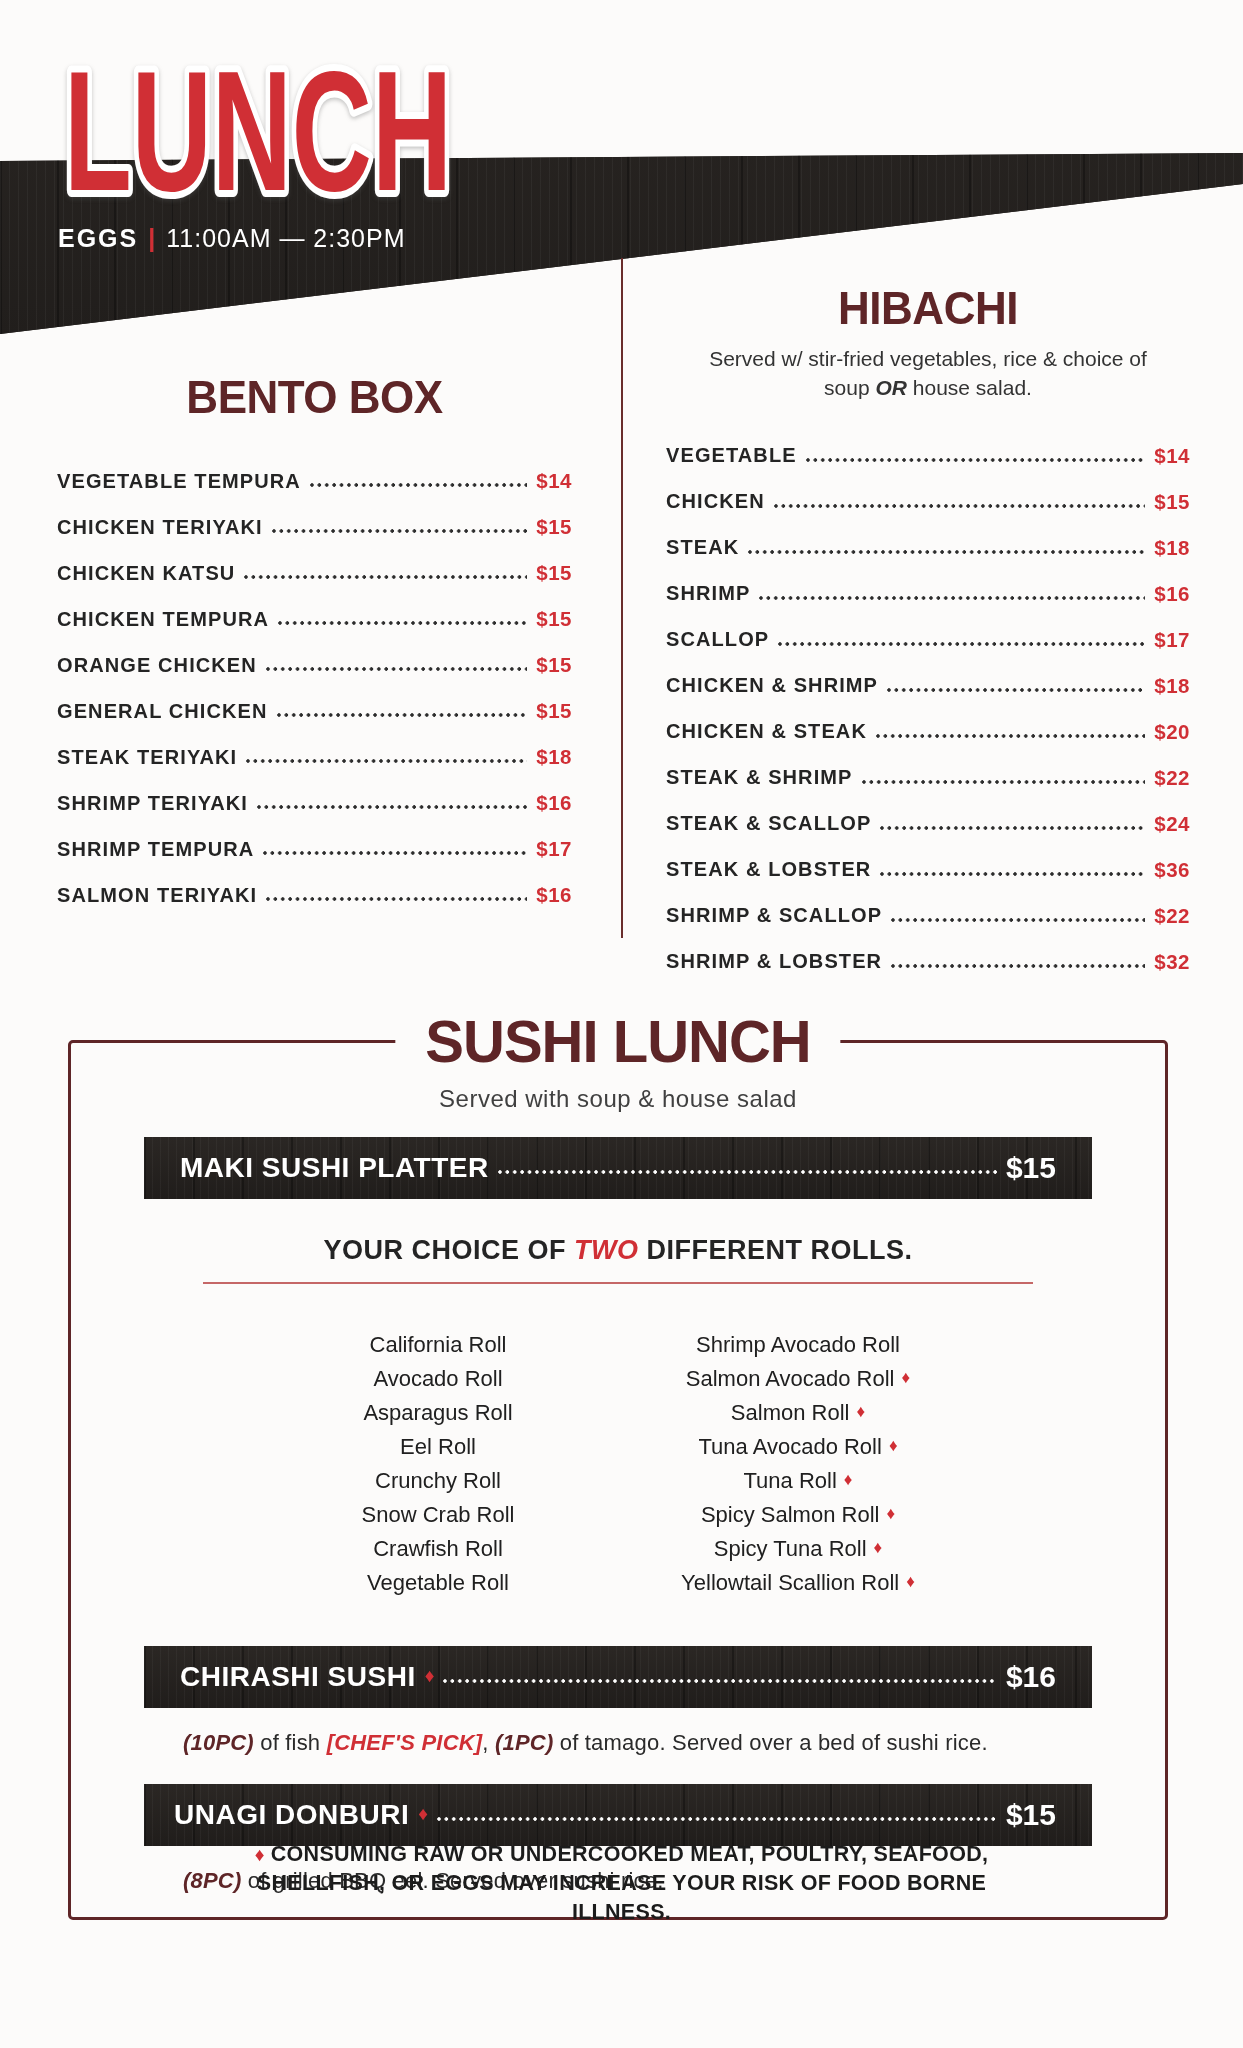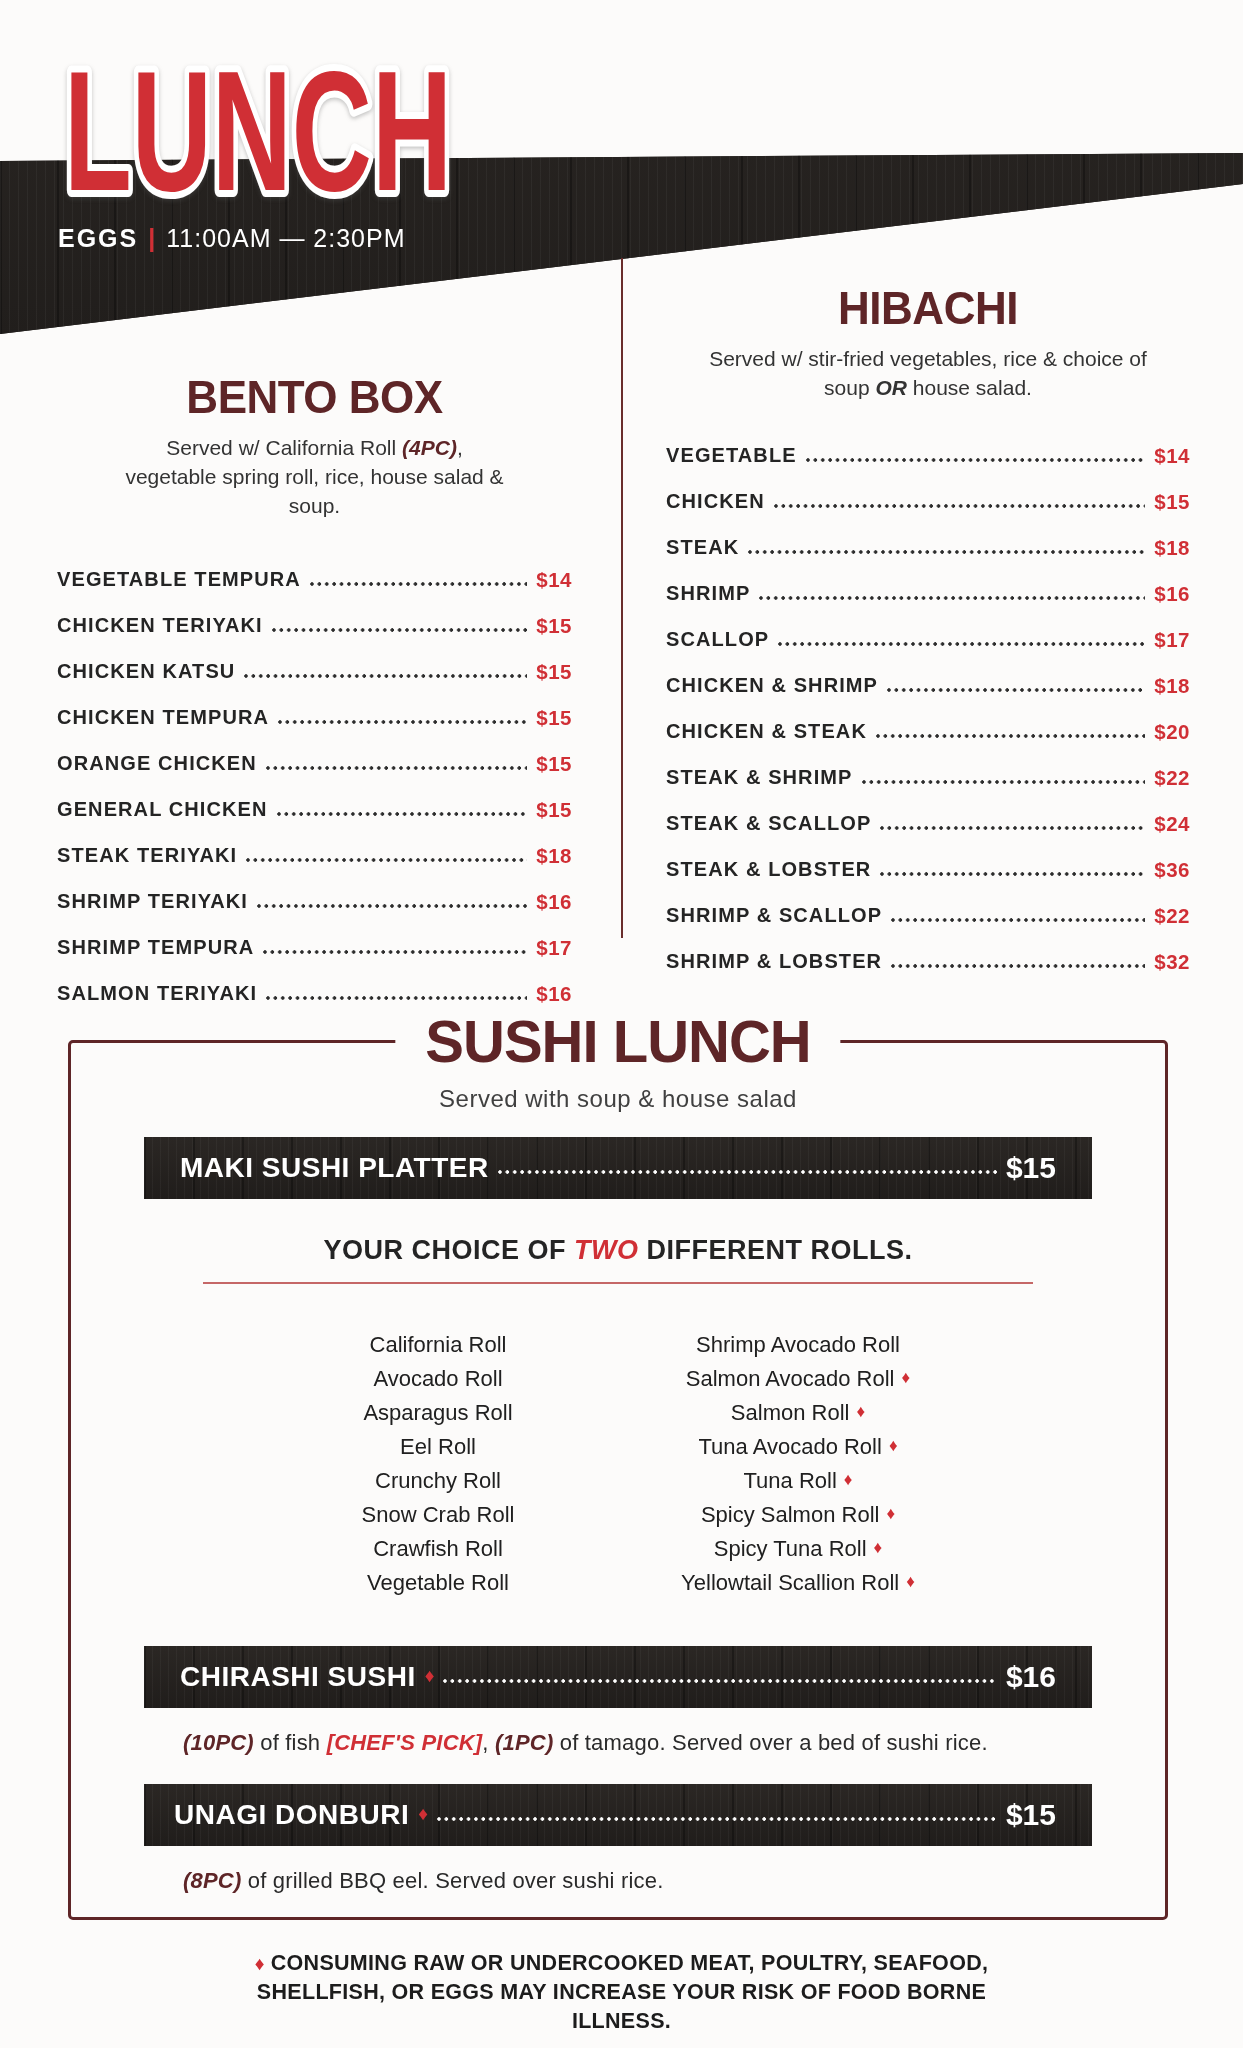--- a/index.html
+++ b/index.html
@@ -87,44 +87,41 @@
   .rolls .rcol{width:50%;}
   .roll-item{height:34px;display:flex;align-items:center;justify-content:center;font-size:22px;color:#202020;}
   .roll-item .diamond{font-size:17px;margin-left:7px;}
   .bar-desc{margin:22px 0 0 112px;font-size:22px;color:#2a2a2a;letter-spacing:.2px;}
   .bar-desc .pc{color:var(--maroon);font-weight:bold;font-style:italic;}
   .bar-desc .chef{color:var(--red);font-weight:bold;font-style:italic;}
   .mb-chirashi{margin-top:46px;}
   .mb-unagi{margin-top:28px;padding-left:30px;}
   
   .footer{
-    position:absolute;left:50%;top:1949px;transform:translateX(-50%);
+    position:absolute;left:50%;top:1840px;transform:translateX(-50%);
     width:780px;text-align:center;font-weight:bold;font-size:21.5px;
     color:#1c1c1c;line-height:1.35;letter-spacing:.3px;
   }
   .footer .diamond{font-size:19px;margin:0 6px 0 0;}
 </style>
 </head>
 <body>
 
 <div class="page">
 
   <div class="banner"></div>
   <svg class="lunch-svg" viewBox="0 0 416 175">
     <text x="208" y="150" text-anchor="middle" font-size="170" textLength="388" lengthAdjust="spacingAndGlyphs">LUNCH</text>
   </svg>
   <div class="daily">
     <span class="d">EGGS</span><span class="pipe">|</span><span>11:00AM — 2:30PM</span>
   </div>
 
   <div class="col col-left">
     <h2>BENTO BOX</h2>
-    <div class="col-desc">
-      <span>Served w/ California Roll </span><span class="hl">(4PC)</span><span>, vegetable spring roll, rice, house salad &amp; soup.</span>
-    </div>
     <div class="items">
 
         <div class="item-row">
           <span class="nm">VEGETABLE TEMPURA</span>
           <span class="dots"></span>
           <span class="pr">$14</span>
         </div>
 
         <div class="item-row">
           <span class="nm">CHICKEN TERIYAKI</span>

